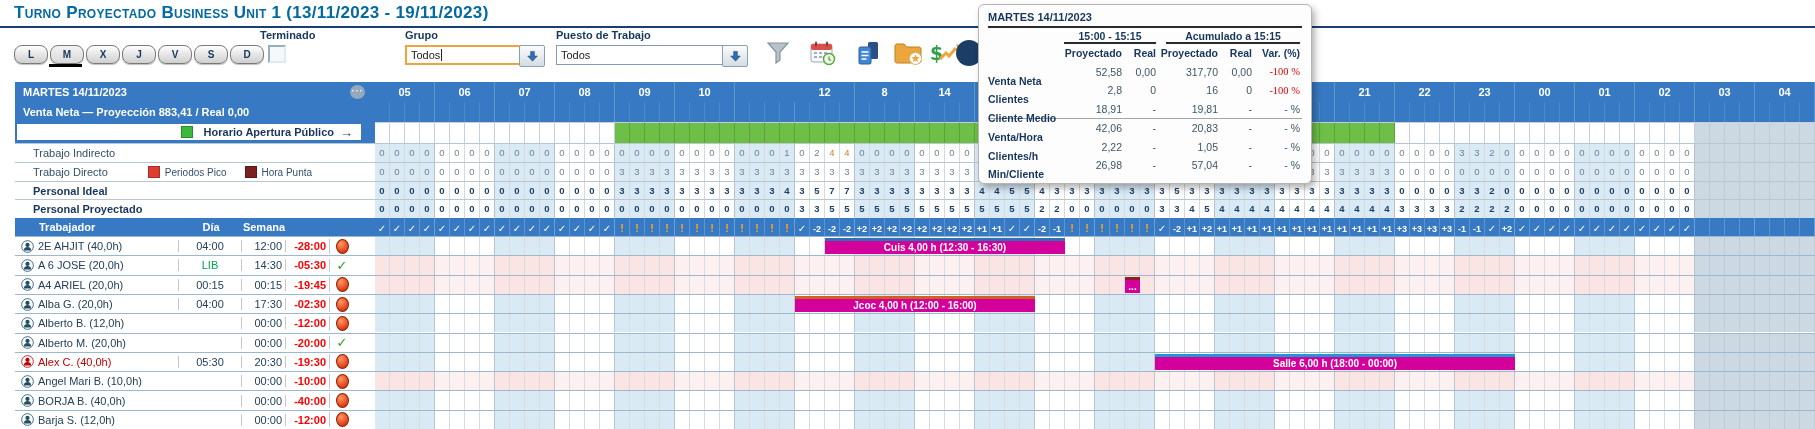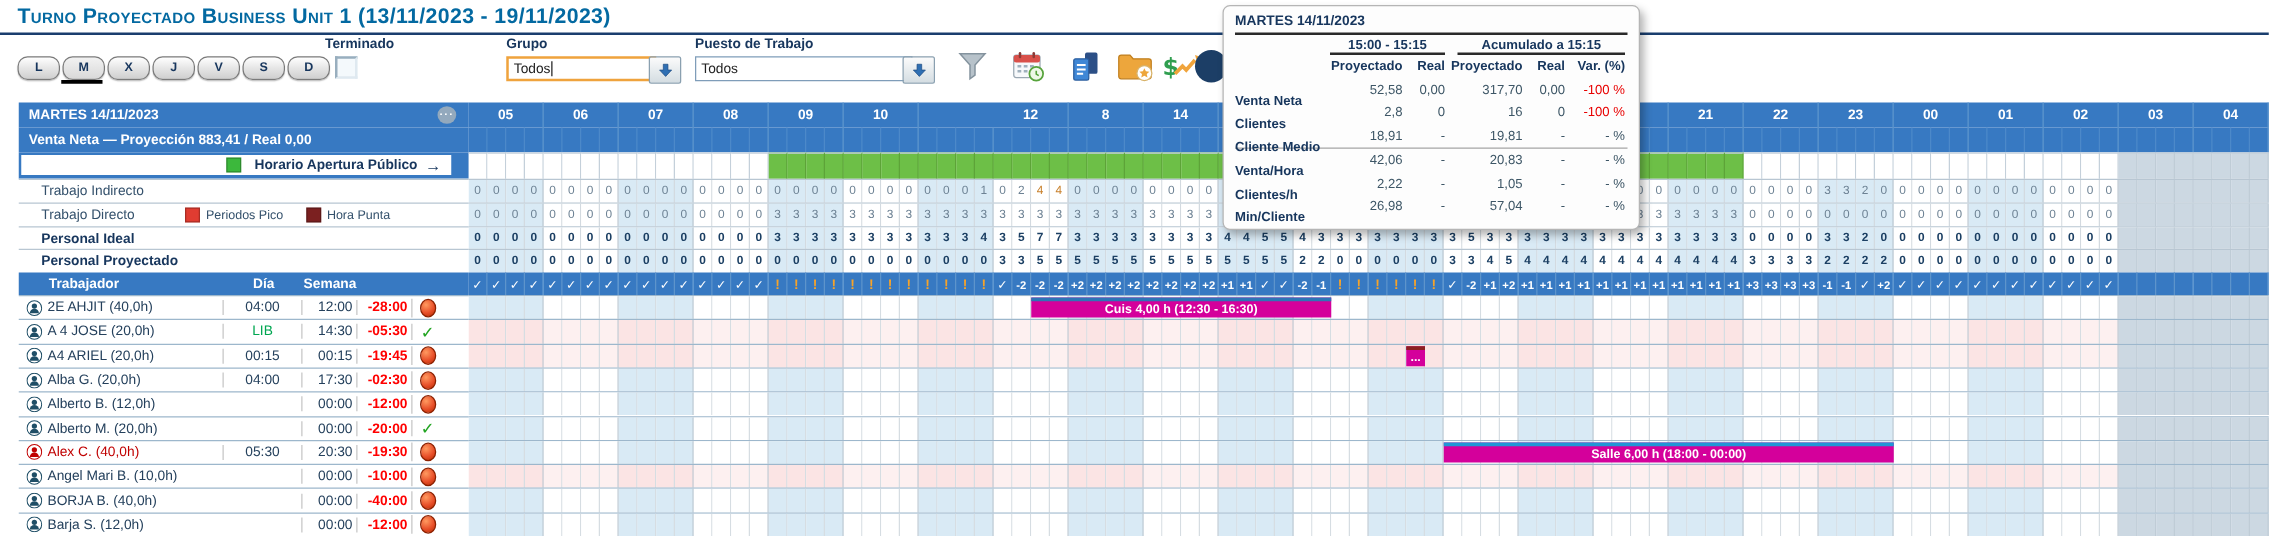--- a/index.html
+++ b/index.html
@@ -55,21 +55,21 @@
   .cv-num{color:#fff;font-weight:bold;font-size:9px;}
   
   #kpi-tooltip{left:978px;top:4px;width:334px;background:#fdfdfd;border:1px solid #b5b5b5;border-radius:6px;
     box-shadow:3px 4px 7px rgba(0,0,0,.3);z-index:50;padding:6px 9px 8px 9px;box-sizing:border-box;font-size:10.5px;color:#3d5666;}
   #kpi-title{font-weight:bold;color:#17365d;font-size:11px;padding-bottom:3px;border-bottom:2px solid #2a2a2a;}
   .krow{display:flex;align-items:center;height:18.5px;}
   .kl{width:76px;font-weight:bold;color:#17365d;flex:none;margin-top:18px;}
   .kc{text-align:right;flex:none;}
   .kc1{width:58px;}.kc2{width:34px;}.kc3{width:62px;}.kc4{width:34px;}.kc5{width:48px;}
   .khead{font-weight:bold;color:#17365d;}
-  .kred{color:#e80000;}
+  .kred{color:#e80000;font-family:Liberation Serif, serif;}
   .kgroup{display:flex;margin-top:2px;}
   .kg{font-weight:bold;color:#17365d;text-align:center;border-bottom:2px solid #2a2a2a;}
   .ksep{border-bottom:1px solid #a5a5a5;}
   .bubble{width:15px;height:14px;border-radius:50%;background:#93a9bd;color:#fff;font-size:9px;line-height:13px;
     text-align:center;letter-spacing:1px;font-weight:bold;}
 </style>
 </head>
 <body>
 
 <div class="abs" id="page-title">Turno Proyectado Business Unit 1 (13/11/2023 - 19/11/2023)</div>
@@ -216,21 +216,21 @@
       </div>
       <div class="wpad"></div>
     </div>
     <div class="abs lrow wrow" style="top: 255.3px; height: 19.3px;">
       <div class="wname">
         <svg width="13" height="13" viewBox="0 0 16 16">
           <circle cx="8" cy="8" r="7.2" fill="#fff" stroke="#1f4e66"></circle>
           <circle cx="8" cy="6" r="2.6" fill="#1f4e66"></circle>
           <path d="M3.5 13a4.5 4.5 0 0 1 9 0z" fill="#1f4e66"></path>
         </svg>
-        <span style="color:#24405c">A 4 JOSE (20,0h)</span>
+        <span style="color:#24405c">A 6 JOSE (20,0h)</span>
       </div>
       <div class="wdia" style="color: rgb(0, 166, 81);">LIB</div>
       <div class="wsem">14:30</div>
       <div class="wdif">-05:30</div>
       <div class="wico">
         <span class="okmark">✓</span>
       </div>
       <div class="wpad"></div>
     </div>
     <div class="abs lrow wrow" style="top: 274.6px; height: 19.3px;">
@@ -1469,20 +1469,21 @@
       <div class="qcell" style="background: rgb(255, 255, 255); border-right: 1px solid rgb(214, 221, 226);"></div>
       <div class="qcell" style="background: rgb(255, 255, 255); border-right: 1px solid rgb(185, 197, 207);"></div>
       <div class="qcell gray"></div>
       <div class="qcell gray"></div>
       <div class="qcell gray"></div>
       <div class="qcell gray"></div>
       <div class="qcell gray"></div>
       <div class="qcell gray"></div>
       <div class="qcell gray"></div>
       <div class="qcell gray"></div>
+      <div class="shift-bar" style="left: 420px; width: 240px; border-top-color: rgb(210, 96, 26);">Jcoc 4,00 h (12:00 - 16:00)</div>
     </div>
     <div class="abs trow " style="top: 313.2px; height: 19.3px; border-top: 1px solid rgb(157, 183, 204); position: absolute;">
       <div class="qcell" style="background: rgb(217, 234, 245); border-right: 1px solid rgb(214, 221, 226);"></div>
       <div class="qcell" style="background: rgb(217, 234, 245); border-right: 1px solid rgb(214, 221, 226);"></div>
       <div class="qcell" style="background: rgb(217, 234, 245); border-right: 1px solid rgb(214, 221, 226);"></div>
       <div class="qcell" style="background: rgb(217, 234, 245); border-right: 1px solid rgb(185, 197, 207);"></div>
       <div class="qcell" style="background: rgb(255, 255, 255); border-right: 1px solid rgb(214, 221, 226);"></div>
       <div class="qcell" style="background: rgb(255, 255, 255); border-right: 1px solid rgb(214, 221, 226);"></div>
       <div class="qcell" style="background: rgb(255, 255, 255); border-right: 1px solid rgb(214, 221, 226);"></div>
       <div class="qcell" style="background: rgb(255, 255, 255); border-right: 1px solid rgb(185, 197, 207);"></div>

